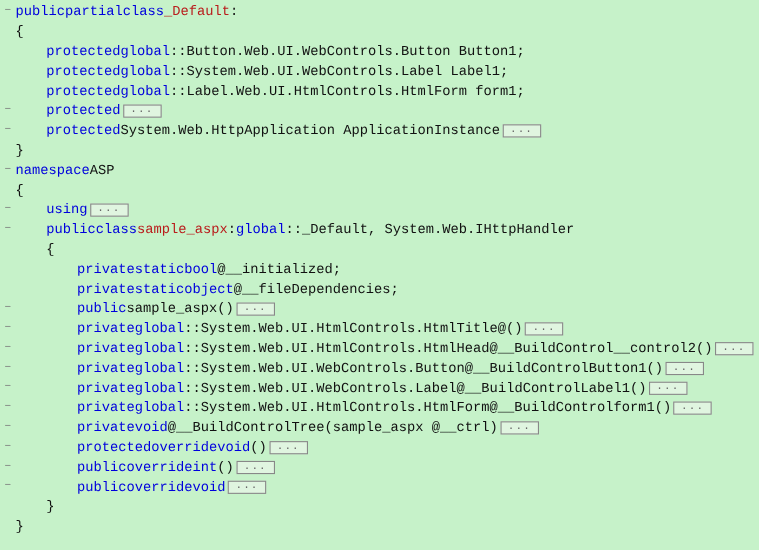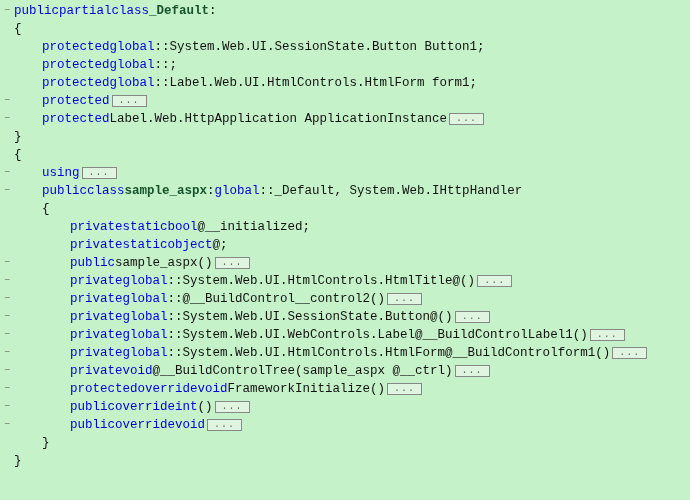--- a/index.html
+++ b/index.html
@@ -15,21 +15,21 @@
   .line { display: flex; align-items: center; height: 18px; text-align: right; }
   .gutter {
     width: 14px; flex-shrink: 0;
     display: flex; align-items: center; justify-content: center;
     color: #7a7a7a; font-size: 10px;
   }
   .minus::before { content: "−"; }
   .indent { display: inline-block; }
   .i1 { width: 28px; } .i2 { width: 56px; }
   .kw { color: #0000dd; } 
-  .type { color: #14532d; font-weight: bold; } 
+  .type { color: #b91c1c; } 
   .txt { color: #111; }
   .fold {
     display: inline-block;
     border: 1px solid #888;
     background: #e0f5e0;
     color: #666;
     font-size: 10px;
     padding: 0 6px;
     height: 12px; line-height: 10px;
     margin-left: 2px;
@@ -55,30 +55,31 @@
       <span class="gutter"></span>
       <span class="txt">{</span>
     </div>
     <div class="line">
       <span class="gutter"></span>
       <span class="indent i1"></span>
       <span class="kw">protected</span>
       <span> </span>
       <span class="kw">global</span>
       <span class="txt">::</span>
-      <span class="txt">System.Web.UI.SessionState.Button Button1</span>
-      <span class="txt">;</span>
-    </div>
-    <div class="line">
-      <span class="gutter"></span>
-      <span class="indent i1"></span>
-      <span class="kw">protected</span>
-      <span> </span>
-      <span class="kw">global</span>
-      <span class="txt">::</span>
+      <span class="txt">Button.Web.UI.WebControls.Button Button1</span>
+      <span class="txt">;</span>
+    </div>
+    <div class="line">
+      <span class="gutter"></span>
+      <span class="indent i1"></span>
+      <span class="kw">protected</span>
+      <span> </span>
+      <span class="kw">global</span>
+      <span class="txt">::</span>
+      <span class="txt">System.Web.UI.WebControls.Label Label1</span>
       <span class="txt">;</span>
     </div>
     <div class="line">
       <span class="gutter"></span>
       <span class="indent i1"></span>
       <span class="kw">protected</span>
       <span> </span>
       <span class="kw">global</span>
       <span class="txt">::</span>
       <span class="txt">Label.Web.UI.HtmlControls.HtmlForm form1</span>
@@ -89,26 +90,32 @@
       <span class="indent i1"></span>
       <span class="kw">protected</span>
       <span> </span>
       <span class="fold">...</span>
     </div>
     <div class="line">
       <span class="gutter minus"></span>
       <span class="indent i1"></span>
       <span class="kw">protected</span>
       <span> </span>
-      <span class="txt">Label.Web.HttpApplication ApplicationInstance</span>
+      <span class="txt">System.Web.HttpApplication ApplicationInstance</span>
       <span class="fold">...</span>
     </div>
     <div class="line">
       <span class="gutter"></span>
       <span class="txt">}</span>
+    </div>
+    <div class="line">
+      <span class="gutter minus"></span>
+      <span class="kw">namespace</span>
+      <span> </span>
+      <span class="txt">ASP</span>
     </div>
     <div class="line">
       <span class="gutter"></span>
       <span class="txt">{</span>
     </div>
     <div class="line">
       <span class="gutter minus"></span>
       <span class="indent i1"></span>
       <span class="kw">using</span>
       <span> </span>
@@ -146,20 +153,21 @@
     </div>
     <div class="line">
       <span class="gutter"></span>
       <span class="indent i2"></span>
       <span class="kw">private</span>
       <span> </span>
       <span class="kw">static</span>
       <span> </span>
       <span class="kw">object</span>
       <span class="txt"> @</span>
+      <span class="txt">__fileDependencies</span>
       <span class="txt">;</span>
     </div>
     <div class="line">
       <span class="gutter minus"></span>
       <span class="indent i2"></span>
       <span class="kw">public</span>
       <span> </span>
       <span class="txt">sample_aspx</span>
       <span class="txt">()</span>
       <span class="fold">...</span>
@@ -176,34 +184,36 @@
       <span class="txt">()</span>
       <span class="fold">...</span>
     </div>
     <div class="line">
       <span class="gutter minus"></span>
       <span class="indent i2"></span>
       <span class="kw">private</span>
       <span> </span>
       <span class="kw">global</span>
       <span class="txt">::</span>
+      <span class="txt">System.Web.UI.HtmlControls.HtmlHead</span>
       <span class="txt"> @</span>
       <span class="txt">__BuildControl__control2</span>
       <span class="txt">()</span>
       <span class="fold">...</span>
     </div>
     <div class="line">
       <span class="gutter minus"></span>
       <span class="indent i2"></span>
       <span class="kw">private</span>
       <span> </span>
       <span class="kw">global</span>
       <span class="txt">::</span>
-      <span class="txt">System.Web.UI.SessionState.Button</span>
-      <span class="txt"> @</span>
+      <span class="txt">System.Web.UI.WebControls.Button</span>
+      <span class="txt"> @</span>
+      <span class="txt">__BuildControlButton1</span>
       <span class="txt">()</span>
       <span class="fold">...</span>
     </div>
     <div class="line">
       <span class="gutter minus"></span>
       <span class="indent i2"></span>
       <span class="kw">private</span>
       <span> </span>
       <span class="kw">global</span>
       <span class="txt">::</span>
@@ -238,21 +248,20 @@
     </div>
     <div class="line">
       <span class="gutter minus"></span>
       <span class="indent i2"></span>
       <span class="kw">protected</span>
       <span> </span>
       <span class="kw">override</span>
       <span> </span>
       <span class="kw">void</span>
       <span> </span>
-      <span class="txt">FrameworkInitialize</span>
       <span class="txt">()</span>
       <span class="fold">...</span>
     </div>
     <div class="line">
       <span class="gutter minus"></span>
       <span class="indent i2"></span>
       <span class="kw">public</span>
       <span> </span>
       <span class="kw">override</span>
       <span> </span>

